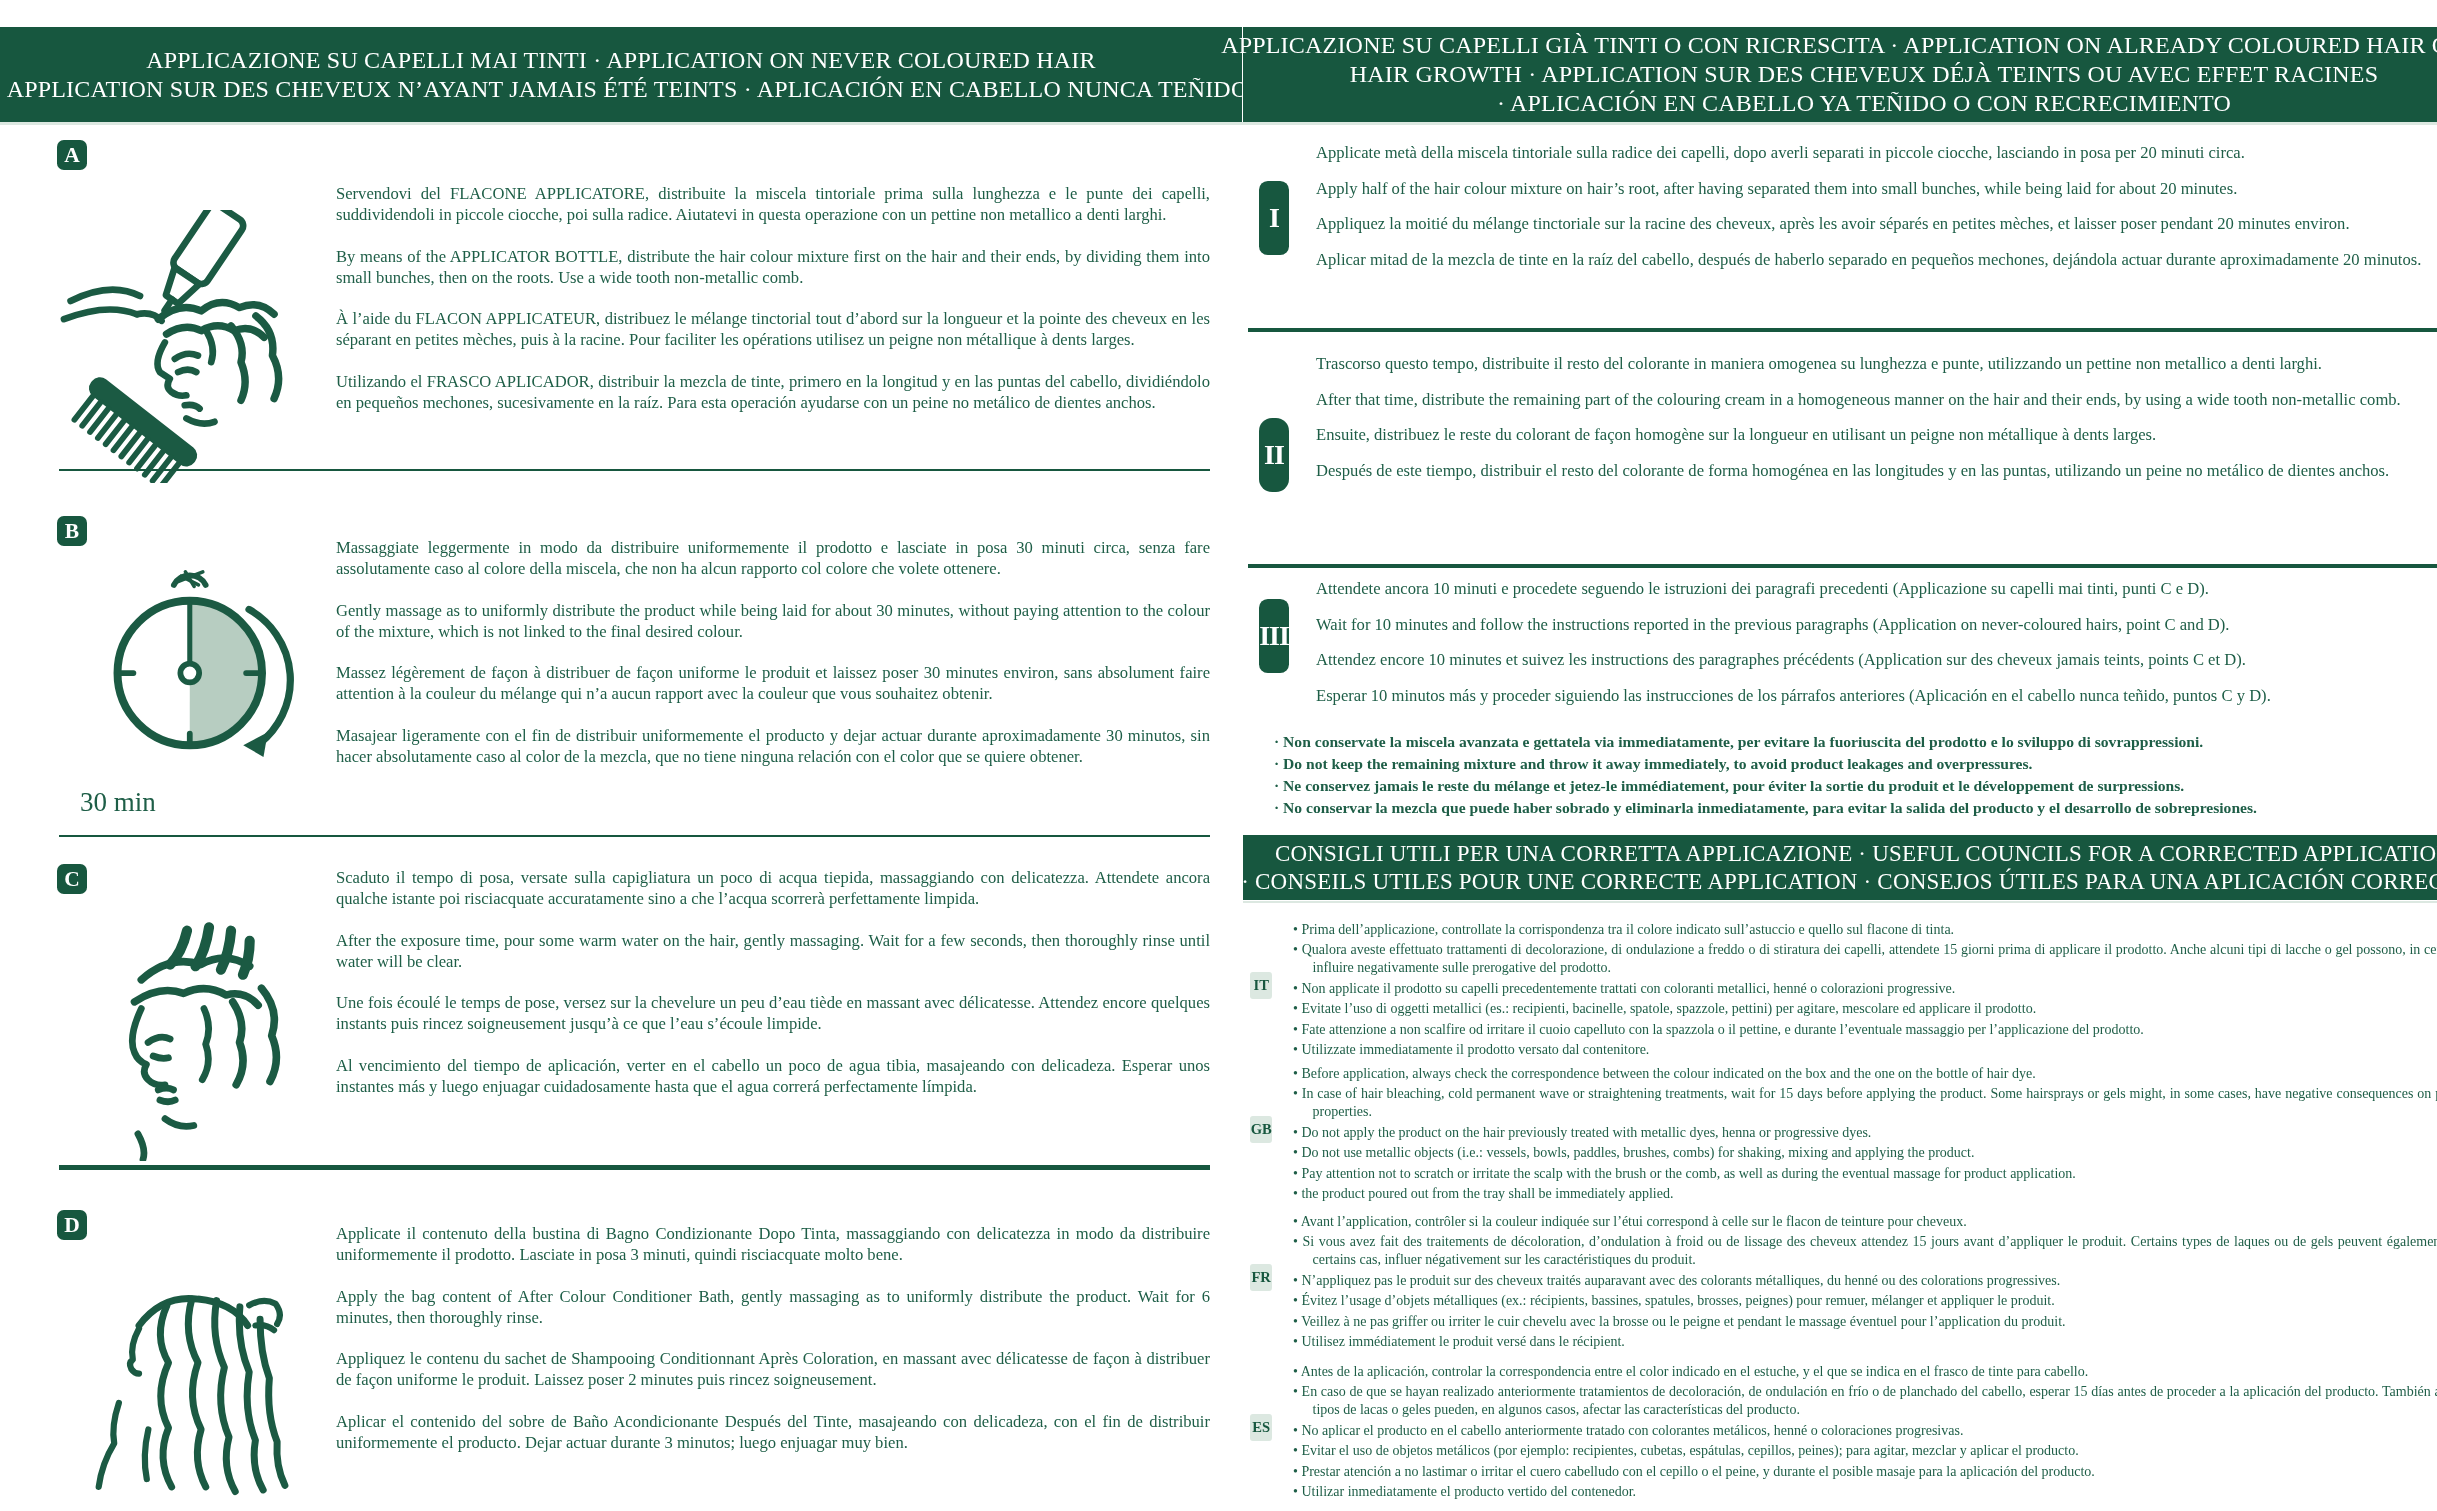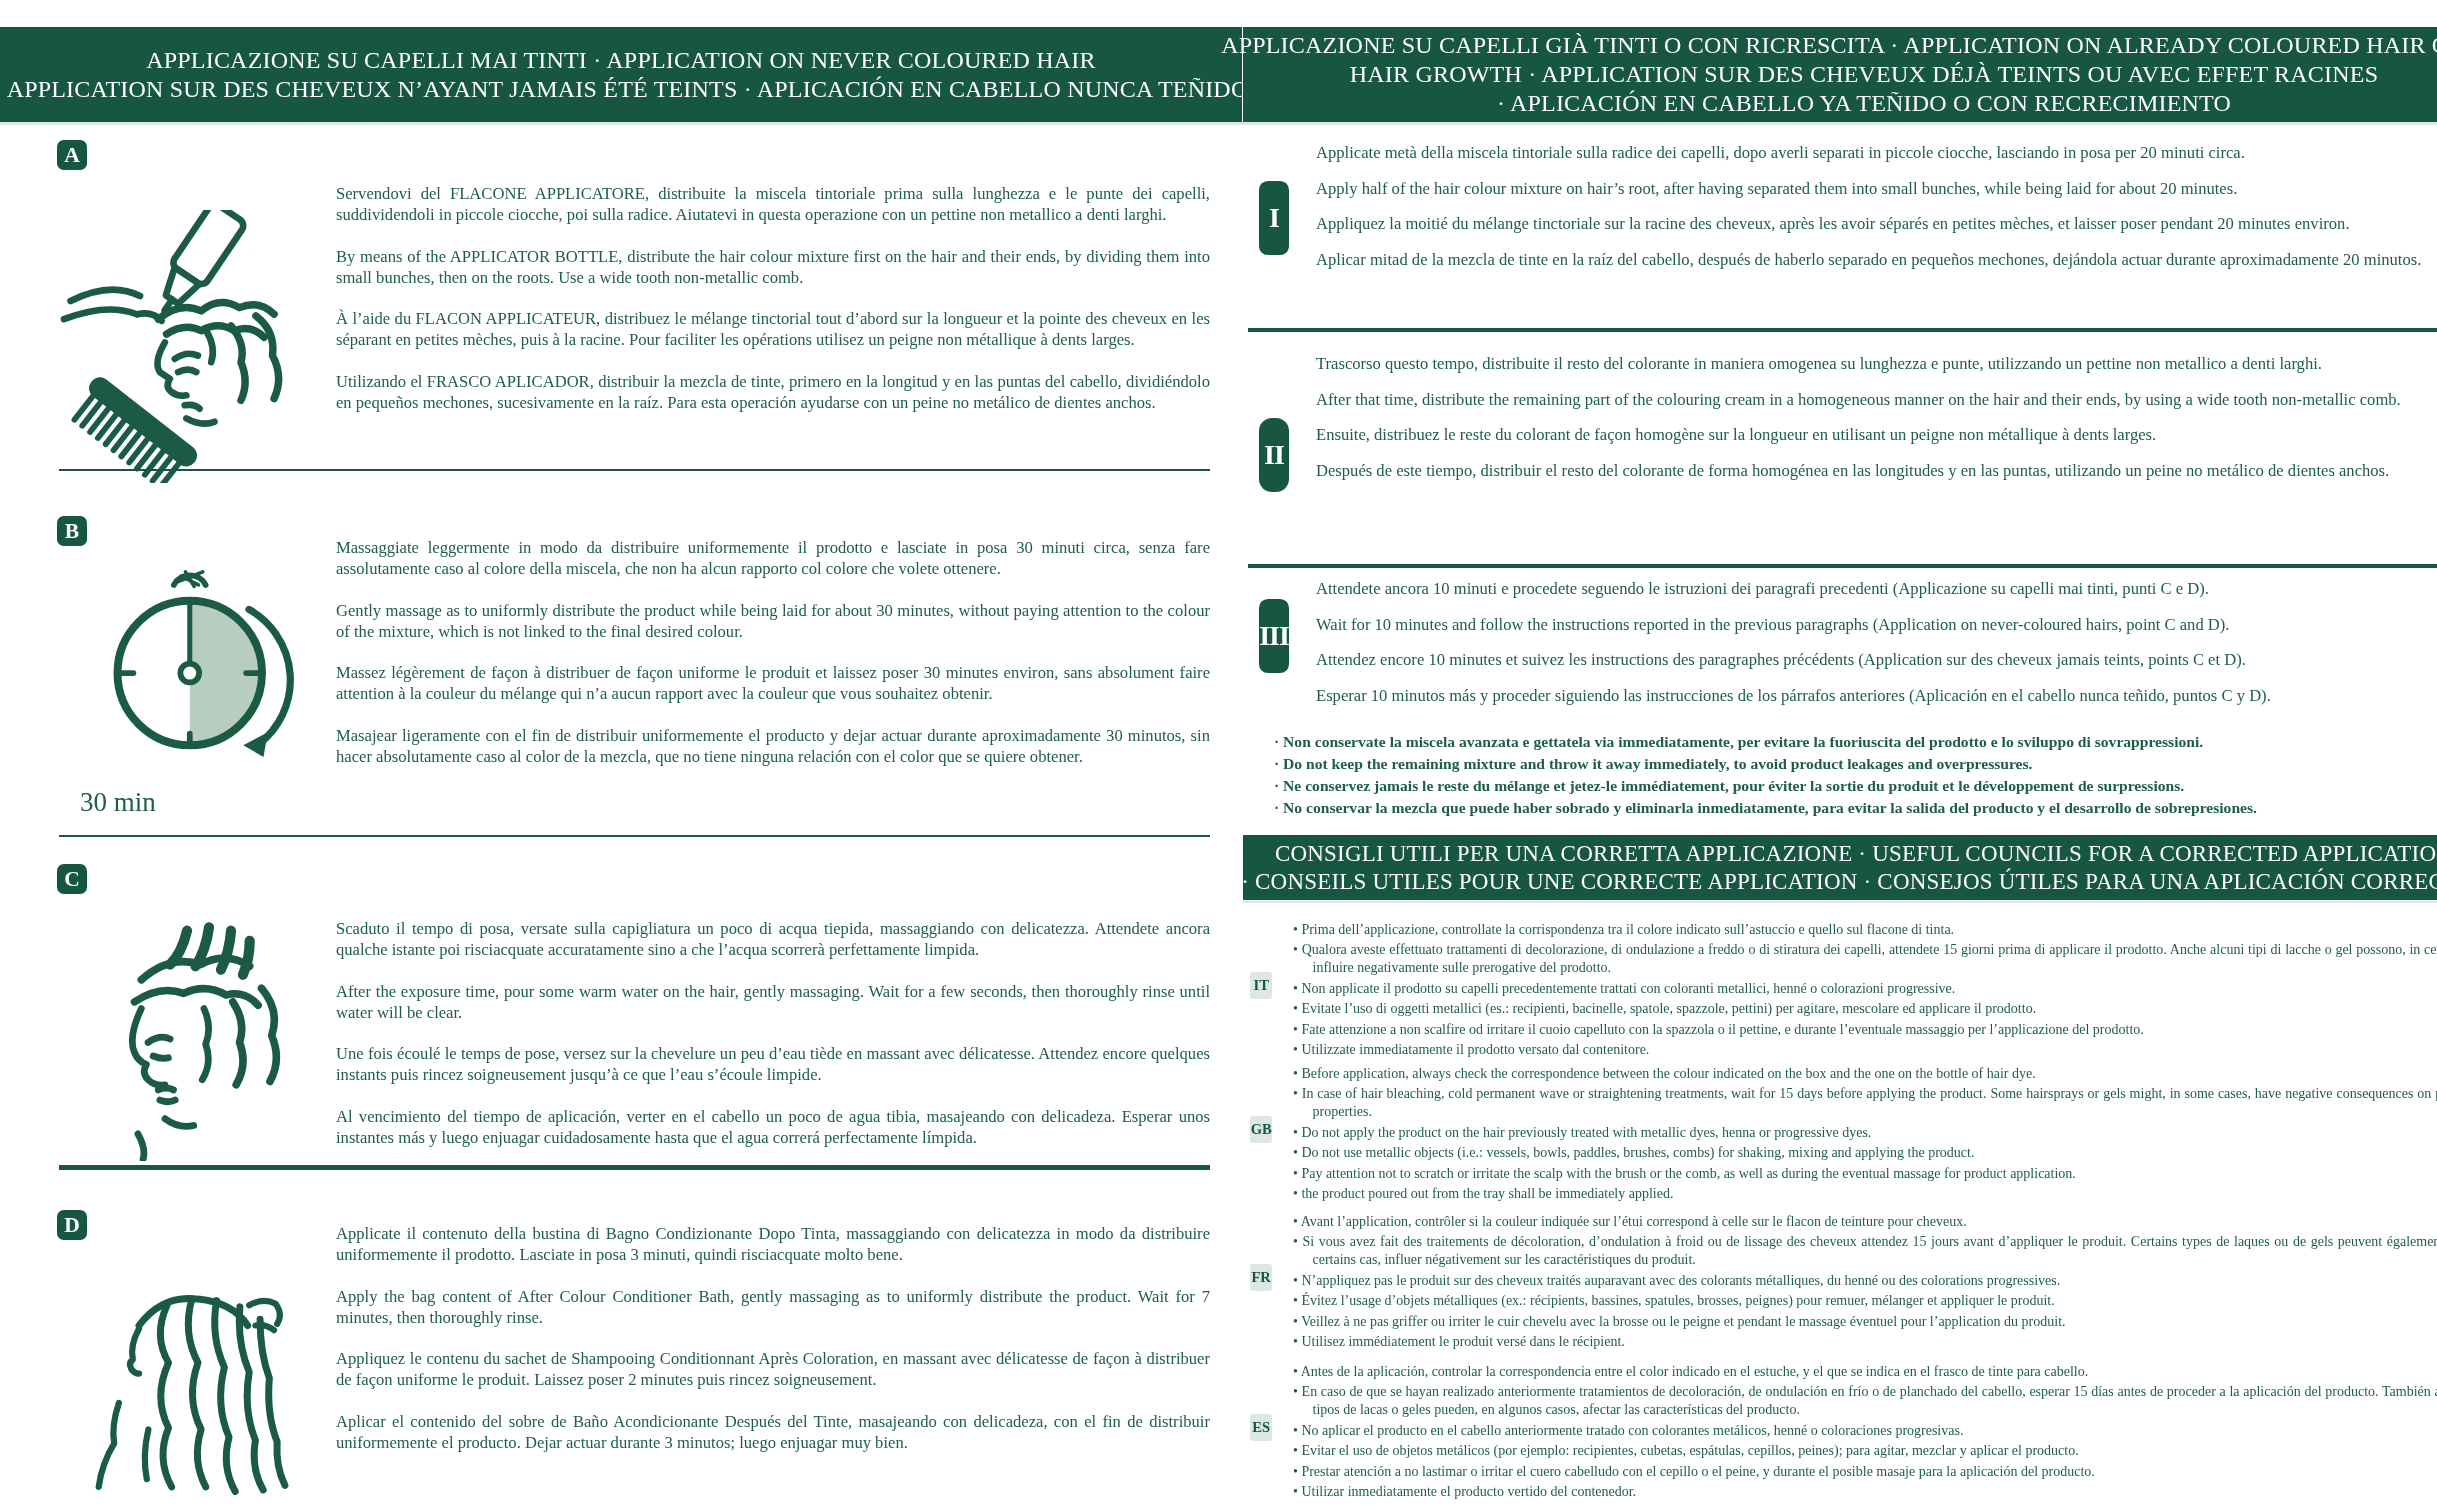--- a/index.html
+++ b/index.html
@@ -147,21 +147,21 @@
         <path d="M96,120 q-16,34 -8,52 q4,10 14,14 q-6,10 2,18 q8,8 20,6"></path>
         <path d="M104,160 q14,-10 26,-4"></path>
         <path d="M110,176 q10,4 18,2"></path>
         <path d="M116,216 q10,-4 18,0"></path>
         <path d="M118,228 q10,4 18,0"></path>
         <path d="M124,250 q16,12 34,8"></path>
         <path d="M92,268 q10,18 6,30"></path>
       </g>
     </svg>
   </div>
-  <div class="txt" style="left:336px;top:918px;width:874px;">
+  <div class="txt" style="left:336px;top:867px;width:874px;">
     <p>Scaduto il tempo di posa, versate sulla capigliatura un poco di acqua tiepida, massaggiando con delicatezza. Attendete ancora qualche istante poi risciacquate accuratamente sino a che l’acqua scorrerà perfettamente limpida.</p>
     <p>After the exposure time, pour some warm water on the hair, gently massaging. Wait for a few seconds, then thoroughly rinse until water will be clear.</p>
     <p>Une fois écoulé le temps de pose, versez sur la chevelure un peu d’eau tiède en massant avec délicatesse. Attendez encore quelques instants puis rincez soigneusement jusqu’à ce que l’eau s’écoule limpide.</p>
     <p>Al vencimiento del tiempo de aplicación, verter en el cabello un poco de agua tibia, masajeando con delicadeza. Esperar unos instantes más y luego enjuagar cuidadosamente hasta que el agua correrá perfectamente límpida.</p>
   </div>
   <div class="divider" style="left:59px;top:1165px;width:1151px;height:4.9px;"></div>
 
   <div class="badge-letter" style="left:57px;top:1210px;">
     <span>D</span>
   </div>
@@ -177,21 +177,21 @@
         <path d="M120,70 q-18,40 2,74 q-20,44 0,84 q-16,40 4,76" stroke-width="9"></path>
         <path d="M152,62 q-12,44 8,82 q-16,46 4,86 q-12,40 6,74" stroke-width="9"></path>
         <path d="M184,64 q-8,46 10,86 q-12,48 6,90 q-10,38 8,70" stroke-width="9"></path>
         <path d="M214,72 q-4,46 12,84 q-8,48 8,88 q-6,36 10,64" stroke-width="9"></path>
         <path d="M240,88 q0,44 12,76 q-4,46 10,82 q-2,32 10,56" stroke-width="9"></path>
       </g>
     </svg>
   </div>
   <div class="txt" style="left:336px;top:1223px;width:874px;">
     <p>Applicate il contenuto della bustina di Bagno Condizionante Dopo Tinta, massaggiando con delicatezza in modo da distribuire uniformemente il prodotto. Lasciate in posa 3 minuti, quindi risciacquate molto bene.</p>
-    <p>Apply the bag content of After Colour Conditioner Bath, gently massaging as to uniformly distribute the product. Wait for 7 minutes, then thoroughly rinse.</p>
+    <p>Apply the bag content of After Colour Conditioner Bath, gently massaging as to uniformly distribute the product. Wait for 6 minutes, then thoroughly rinse.</p>
     <p>Appliquez le contenu du sachet de Shampooing Conditionnant Après Coloration, en massant avec délicatesse de façon à distribuer de façon uniforme le produit. Laissez poser 2 minutes puis rincez soigneusement.</p>
     <p>Aplicar el contenido del sobre de Baño Acondicionante Después del Tinte, masajeando con delicadeza, con el fin de distribuir uniformemente el producto. Dejar actuar durante 3 minutos; luego enjuagar muy bien.</p>
   </div>
 
   <div class="badge-roman" style="left:1259px;top:181px;">
     <span>I</span>
   </div>
   <div class="txt rtxt" style="left:1316px;top:142px;width:1165px;">
     <p>Applicate metà della miscela tintoriale sulla radice dei capelli, dopo averli separati in piccole ciocche, lasciando in posa per 20 minuti circa.</p>
     <p>Apply half of the hair colour mixture on hair’s root, after having separated them into small bunches, while being laid for about 20 minutes.</p>

